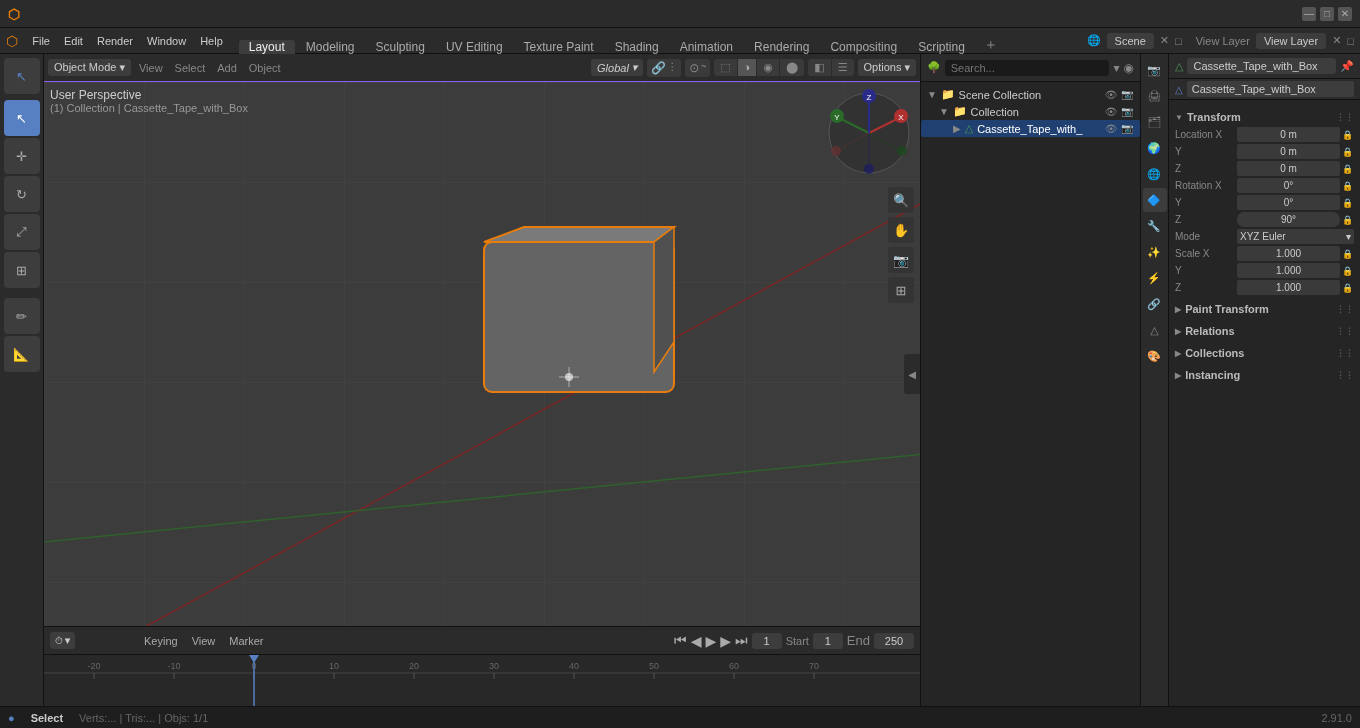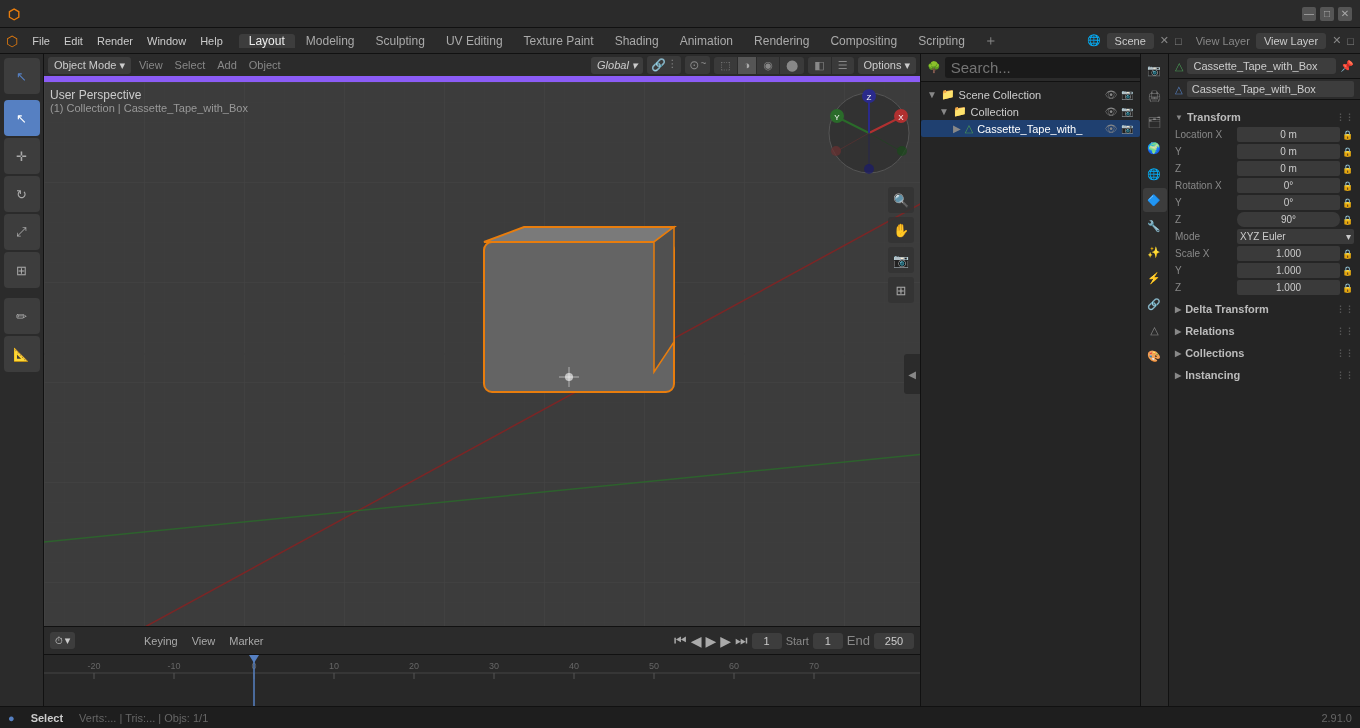--- a/index.html
+++ b/index.html
@@ -177,21 +177,21 @@
       overflow: hidden;
     }
 
     .viewport-header-bar {
       height: 28px;
       background: #2b2b2b;
       display: flex;
       align-items: center;
       padding: 0 4px;
       gap: 4px;
-      border-bottom: 6px solid #8b5cf6;
+      border-bottom: 1px solid #8b5cf6;
       font-size: 11px;
     }
 
     .viewport-main {
       flex: 1;
       position: relative;
       overflow: hidden;
     }
 
     .timeline-footer {
@@ -251,21 +251,21 @@
   </div>
 
   <div style="height:26px;background:#2b2b2b;display:flex;align-items:center;padding:0 6px;gap:2px;border-bottom:1px solid #111;">
     <span style="font-size:14px;color:#e87d0d;margin-right:6px;">⬡</span>
     <span style="padding:2px 6px;color:#ccc;font-size:11px;cursor:pointer;">File</span>
     <span style="padding:2px 6px;color:#ccc;font-size:11px;cursor:pointer;">Edit</span>
     <span style="padding:2px 6px;color:#ccc;font-size:11px;cursor:pointer;">Render</span>
     <span style="padding:2px 6px;color:#ccc;font-size:11px;cursor:pointer;">Window</span>
     <span style="padding:2px 6px;color:#ccc;font-size:11px;cursor:pointer;">Help</span>
 
-    <div style="margin-left:8px;display:flex;align-items:center;height:26px;">
+    <div style="margin-left:8px;display:flex;align-items:flex-end;height:26px;">
       <div style="padding:0 10px;display:flex;align-items:center;background:#3d3d3d;color:#eee;font-size:12px;cursor:pointer;border-radius:3px 3px 0 0;margin-right:1px;">Layout</div>
       <div style="padding:0 10px;display:flex;align-items:center;color:#aaa;font-size:12px;cursor:pointer;margin-right:1px;">Modeling</div>
       <div style="padding:0 10px;display:flex;align-items:center;color:#aaa;font-size:12px;cursor:pointer;margin-right:1px;">Sculpting</div>
       <div style="padding:0 10px;display:flex;align-items:center;color:#aaa;font-size:12px;cursor:pointer;margin-right:1px;">UV Editing</div>
       <div style="padding:0 10px;display:flex;align-items:center;color:#aaa;font-size:12px;cursor:pointer;margin-right:1px;">Texture Paint</div>
       <div style="padding:0 10px;display:flex;align-items:center;color:#aaa;font-size:12px;cursor:pointer;margin-right:1px;">Shading</div>
       <div style="padding:0 10px;display:flex;align-items:center;color:#aaa;font-size:12px;cursor:pointer;margin-right:1px;">Animation</div>
       <div style="padding:0 10px;display:flex;align-items:center;color:#aaa;font-size:12px;cursor:pointer;margin-right:1px;">Rendering</div>
       <div style="padding:0 10px;display:flex;align-items:center;color:#aaa;font-size:12px;cursor:pointer;margin-right:1px;">Compositing</div>
       <div style="padding:0 10px;display:flex;align-items:center;color:#aaa;font-size:12px;cursor:pointer;margin-right:1px;">Scripting</div>
@@ -486,21 +486,21 @@
         </div>
       </div>
     </div>
 
     <div class="right-side">
       <div class="right-panels-row">
 
         <div class="outliner-section">
           <div style="height:28px;background:#2b2b2b;display:flex;align-items:center;padding:0 6px;gap:4px;border-bottom:1px solid #111;">
             <span style="font-size:11px;color:#888;">🌳</span>
-            <input type="text" style="flex: 1 1 0%; background: rgb(26, 26, 26); border: none; color: rgb(204, 204, 204); font-size: 15px; padding: 2px 6px; border-radius: 3px; outline: none;" placeholder="Search...">
+            <input type="text" style="flex: 1 1 0%; background: rgb(26, 26, 26); border: none; color: rgb(204, 204, 204); font-size: 11px; padding: 2px 6px; border-radius: 3px; outline: none;" placeholder="Search...">
             <span style="color:#888;font-size:12px;cursor:pointer;">▾</span>
             <span style="color:#888;font-size:12px;cursor:pointer;">◉</span>
           </div>
           <div style="flex:1;overflow-y:auto;padding:4px 0;">
 
             <div style="display:flex;align-items:center;padding:2px 6px;gap:4px;font-size:11px;color:#ccc;cursor:pointer;">
               <span style="color:#888;font-size:10px;">▼</span>
               <span style="color:#5680c2;font-size:11px;">📁</span>
               <span>Scene Collection</span>
               <span style="margin-left:auto;color:#888;font-size:10px;cursor:pointer;">👁</span>
@@ -613,21 +613,21 @@
                 <span style="color:#666;font-size:9px;width:12px;cursor:pointer;">🔒</span>
               </div>
               <div style="display:flex;align-items:center;padding:1px 2px;gap:2px;">
                 <span style="color:#888;font-size:10px;width:60px;flex-shrink:0;">Z</span>
                 <div style="flex:1;background:#3a3a3a;color:#ccc;font-size:10px;text-align:center;padding:2px 3px;border-radius:2px;cursor:text;">1.000</div>
                 <span style="color:#666;font-size:9px;width:12px;cursor:pointer;">🔒</span>
               </div>
 
               <div class="section-header">
                 <span class="section-triangle">▶</span>
-                <span>Delta Transform</span>
+                <span>Paint Transform</span>
                 <span style="margin-left:auto;color:#555;font-size:9px;">⋮⋮</span>
               </div>
 
               <div class="section-header">
                 <span class="section-triangle">▶</span>
                 <span>Relations</span>
                 <span style="margin-left:auto;color:#555;font-size:9px;">⋮⋮</span>
               </div>
 
               <div class="section-header">

